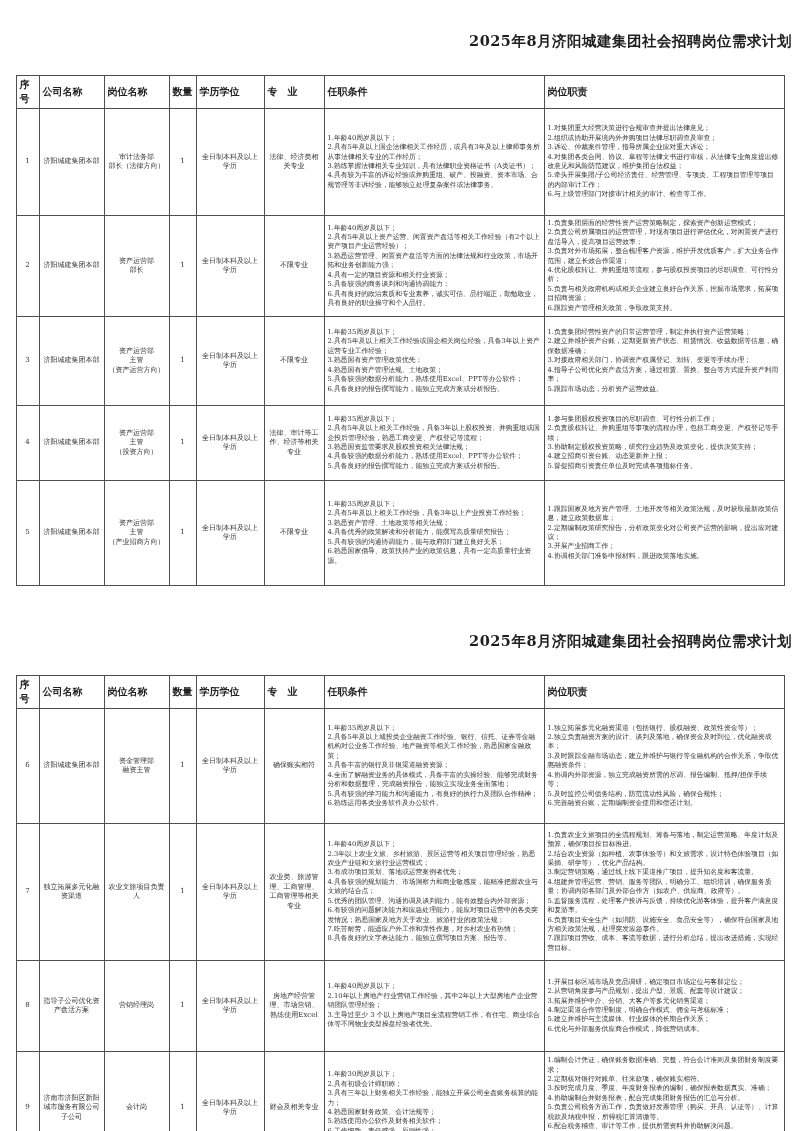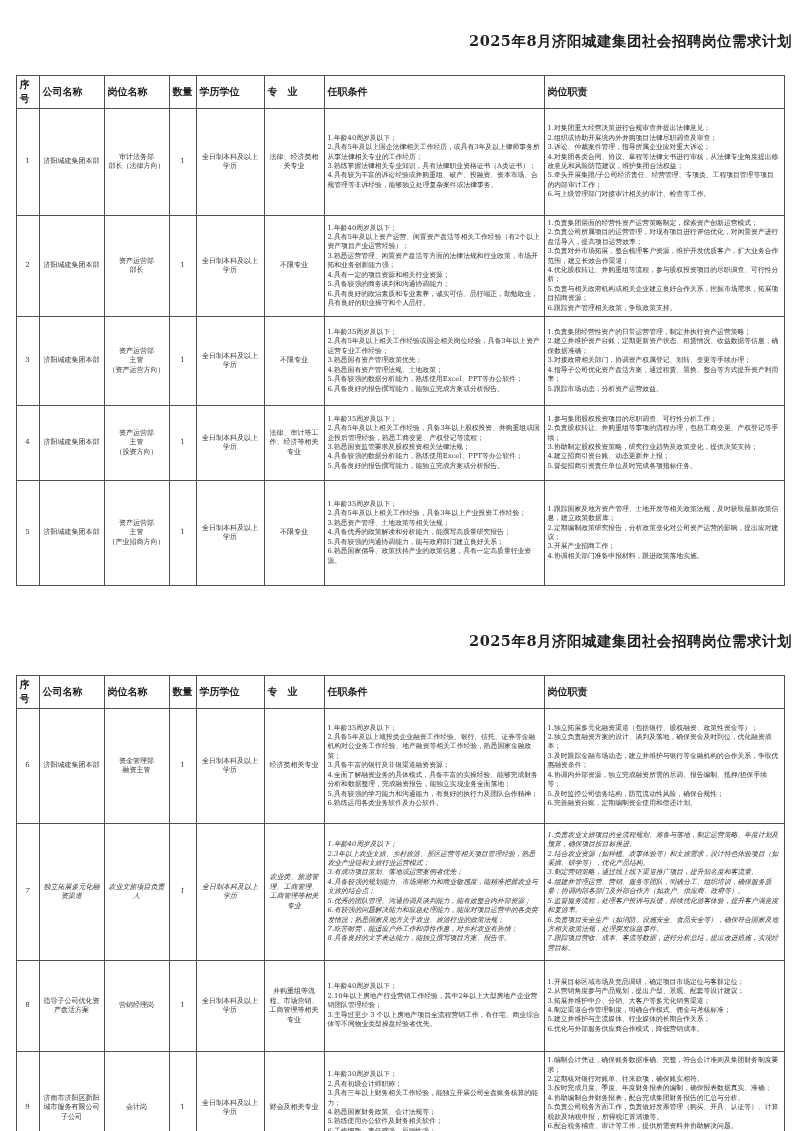--- a/index.html
+++ b/index.html
@@ -56,21 +56,21 @@
     white-space:pre-line;
     color:#333;
   }
   
   table[data-table-index="0"] tbody tr:nth-child(1) td{height:102px;}
   table[data-table-index="0"] tbody tr:nth-child(2) td{height:96px;}
   table[data-table-index="0"] tbody tr:nth-child(3) td{height:84px;}
   table[data-table-index="0"] tbody tr:nth-child(4) td{height:70px;}
   table[data-table-index="0"] tbody tr:nth-child(5) td{height:100px;}
   table[data-table-index="1"] tbody tr:nth-child(1) td{height:110px;}
-  table[data-table-index="1"] tbody tr:nth-child(2) td{height:132px;font-style:italic;}
+  table[data-table-index="1"] tbody tr:nth-child(2) td{height:132px;}
   table[data-table-index="1"] tbody tr:nth-child(3) td{height:86px;}
   table[data-table-index="1"] tbody tr:nth-child(4) td{height:108px;margin-left:40px;}
   table[data-table-index="1"] tbody tr:nth-child(5) td{height:18px;}
 </style>
 </head>
 <body>
 
 <div class="page">
 
   <section class="doc-section">
@@ -230,21 +230,21 @@
           </tr>
       </thead>
       <tbody>
           <tr>
             <td class="center-cell">6</td>
             <td class="center-cell">济阳城建集团本部</td>
             <td class="center-cell">资金管理部
 融资主管</td>
             <td class="center-cell">1</td>
             <td class="center-cell">全日制本科及以上学历</td>
-            <td class="center-cell">经济类相关专业</td>
+            <td class="center-cell">确保账实相符</td>
             <td class="text-cell">1.年龄35周岁及以下；
 2.具备5年及以上城投类企业融资工作经验、银行、信托、证券等金融机构对公业务工作经验、地产融资等相关工作经验，熟悉国家金融政策；
 3.具备丰富的银行及非银渠道融资资源；
 4.全面了解融资业务的具体模式，具备丰富的实操经验、能够完成财务分析和数据整理，完成融资报告，能独立实现业务全面落地；
 5.具有较强的学习能力和沟通能力，有良好的执行力及团队合作精神；
 6.熟练运用各类业务软件及办公软件。</td>
             <td class="text-cell">1.独立拓展多元化融资渠道（包括银行、股权融资、政策性资金等）；
 2.独立负责融资方案的设计、谈判及落地，确保资金及时到位，优化融资成本；
 3.及时跟踪金融市场动态，建立并维护与银行等金融机构的合作关系，争取优惠融资条件；
 4.协调内外部资源，独立完成融资所需的尽调、报告编制、抵押/担保手续等；
@@ -273,21 +273,21 @@
 5.监督服务流程，处理客户投诉与反馈，持续优化游客体验，提升客户满意度和复游率。
 6.负责项目安全生产（如消防、设施安全、食品安全等），确保符合国家及地方相关政策法规，处理突发应急事件。
 7.跟踪项目营收、成本、客流等数据，进行分析总结，提出改进措施，实现经营目标。</td>
           </tr>
           <tr>
             <td class="center-cell">8</td>
             <td class="center-cell">指导子公司优化资产盘活方案</td>
             <td class="center-cell">营销经理岗</td>
             <td class="center-cell">1</td>
             <td class="center-cell">全日制本科及以上学历</td>
-            <td class="center-cell">并购重组等流程、市场营销、工商管理等相关专业</td>
+            <td class="center-cell">房地产经营管理、市场营销、熟练使用Excel</td>
             <td class="text-cell">1.年龄40周岁及以下；
 2.10年以上房地产行业营销工作经验，其中2年以上大型房地产企业营销团队管理经验；
 3.主导过至少 3 个以上房地产项目全流程营销工作，有住宅、商业综合体等不同物业类型操盘经验者优先。</td>
             <td class="text-cell">1.开展目标区域市场及竞品调研，确定项目市场定位与客群定位；
 2.从营销角度参与产品规划，提出户型、景观、配套等设计建议；
 3.拓展并维护中介、分销、大客户等多元化销售渠道；
 4.制定渠道合作管理制度，明确合作模式、佣金与考核标准；
 5.建立并维护与主流媒体、行业媒体的长期合作关系；
 6.优化与外部服务供应商合作模式，降低营销成本。</td>
           </tr>

